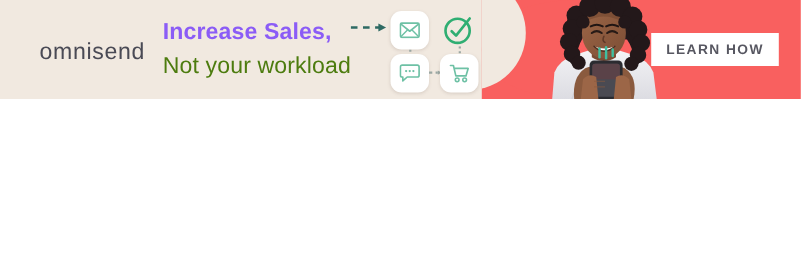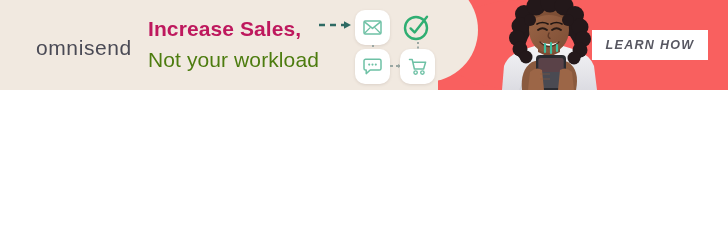--- a/index.html
+++ b/index.html
@@ -45,21 +45,21 @@
     font-size:21px; letter-spacing:.6px;
     color:#4a4a55; font-weight:400;
     white-space:nowrap;
     margin-left:16px;
   }
 
   
   .headline { position:absolute; left:148px; top:16px; }
   .headline .line1 {
     font-size:21px; font-weight:bold;
-    color:#be185d; letter-spacing:.1px;
+    color:#8b5cf6; letter-spacing:.1px;
     line-height:26px; white-space:nowrap;
   }
   .headline .line2 {
     font-size:21px; font-weight:400;
     color:#4d7c0f; letter-spacing:.1px;
     line-height:26px; white-space:nowrap;
     margin-top:5px;
   }
 
   
@@ -93,21 +93,20 @@
   
   .photo { position:absolute; left:26px; top:0; width:200px; height:90px; overflow:hidden; }
 
   
   .cta {
     position:absolute; left:592px; top:30px;
     width:116px; height:30px;
     background:#ffffff;
     display:flex; align-items:center; justify-content:center;
     cursor:pointer;
-    font-style:italic;
   }
   .cta-label {
     font-size:12.5px; font-weight:bold;
     letter-spacing:1.3px; color:#575761;
     white-space:nowrap;
   }
 </style>
 </head>
 <body>
 

